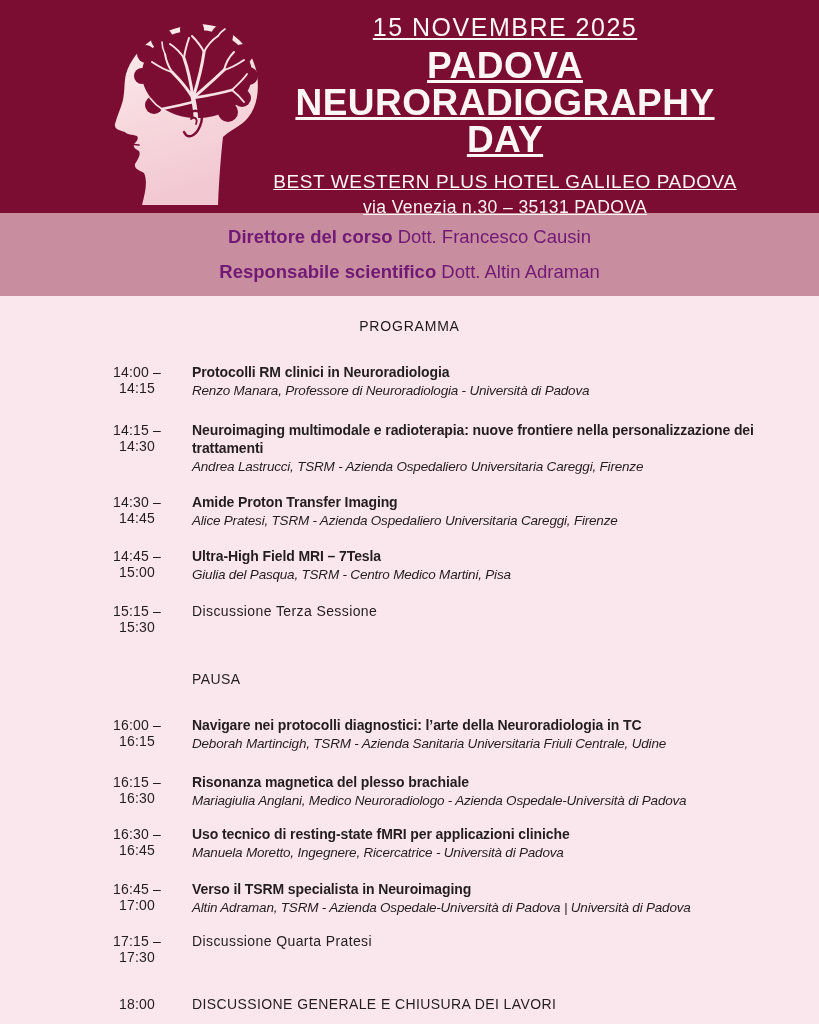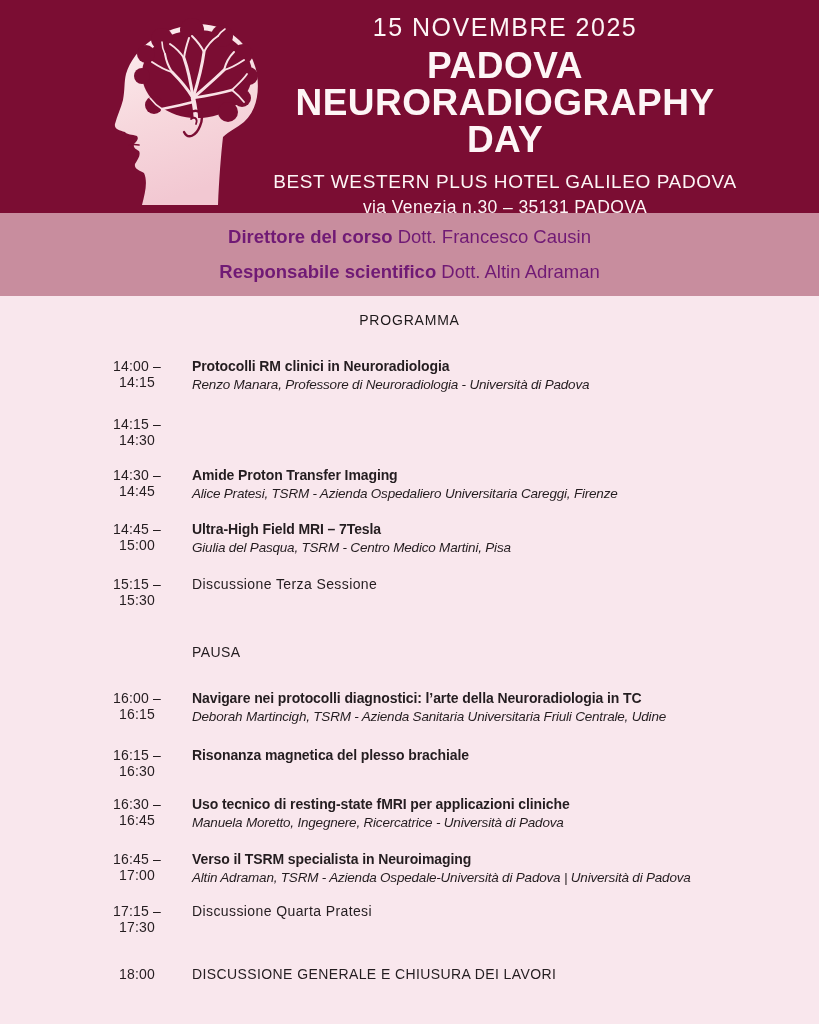--- a/index.html
+++ b/index.html
@@ -5,36 +5,36 @@
 <style>
   * { margin:0; padding:0; box-sizing:border-box; }
   html,body { background:#555; }
   .page {
     position:relative; width:819px; height:1024px; margin:0 auto;
     background:#F9E7ED; overflow:hidden;
     font-family:"Liberation Sans", sans-serif;
     color:#241d20;
   }
   
-  .hero { position:relative; height:213px; background:#7B0D33; color:#fdf5f6; }
+  .hero { position:relative; height:213px; background:#7B0D33; color:#fdf5f6;text-decoration:underline; }
   .hero-logo { position:absolute; left:92px; top:12px; }
   .hero-text { margin-left:190px; width:630px; text-align:center; padding-top:13px; }
   .hero-date { font-size:25px; letter-spacing:1.5px; font-weight:400; margin-bottom:5px; }
   .hero-title { font-size:37px; line-height:37px; font-weight:700; letter-spacing:0.5px; }
   .hero-venue { font-size:19px; letter-spacing:0.6px; margin-top:13px; font-weight:400; }
   .hero-address { font-size:17.5px; letter-spacing:0.4px; margin-top:4px; font-weight:400; }
   
   .band {
     height:83px; background:#C88D9E; color:#701a75;
     display:flex; flex-direction:column; align-items:center; justify-content:center; gap:13px;
   }
   .band p { font-size:18.5px; }
   .band .lbl { font-weight:700; }
   
-  .program { padding-top:16px; }
+  .program { padding-top:22px; }
   .program h2 {
     text-align:center; font-size:14px; font-weight:400; letter-spacing:0.8px;
     margin-bottom:29px; color:#1e191b;
   }
   .rows { margin-left:97px; }
   .row { display:flex; margin-bottom:19px; }
   .row-time { flex:none; width:80px; text-align:center; font-size:14px; letter-spacing:0.2px; padding-top:1px; }
   .row-body { margin-left:15px; width:566px; }
   .row-title { font-weight:700; font-size:14px; line-height:18px; letter-spacing:-0.1px; }
   .row.plain .row-title { font-weight:400; letter-spacing:0.4px; }
@@ -155,20 +155,24 @@
     <div class="rows">
         <div class="row">
     <div class="row-time">14:00 – 14:15</div>
     <div class="row-body">
       <div class="row-title">Protocolli RM clinici in Neuroradiologia</div>
       <div class="row-speaker">Renzo Manara, Professore di Neuroradiologia - Università di Padova</div>
     </div>
   </div>
         <div class="row">
     <div class="row-time">14:15 – 14:30</div>
+    <div class="row-body">
+      <div class="row-title">Neuroimaging multimodale e radioterapia: nuove frontiere nella personalizzazione dei trattamenti</div>
+      <div class="row-speaker">Andrea Lastrucci, TSRM - Azienda Ospedaliero Universitaria Careggi, Firenze</div>
+    </div>
   </div>
         <div class="row">
     <div class="row-time">14:30 – 14:45</div>
     <div class="row-body">
       <div class="row-title">Amide Proton Transfer Imaging</div>
       <div class="row-speaker">Alice Pratesi, TSRM - Azienda Ospedaliero Universitaria Careggi, Firenze</div>
     </div>
   </div>
         <div class="row">
     <div class="row-time">14:45 – 15:00</div>
@@ -195,20 +199,21 @@
     <div class="row-time">16:00 – 16:15</div>
     <div class="row-body">
       <div class="row-title">Navigare nei protocolli diagnostici: l’arte della Neuroradiologia in TC</div>
       <div class="row-speaker">Deborah Martincigh, TSRM - Azienda Sanitaria Universitaria Friuli Centrale, Udine</div>
     </div>
   </div>
         <div class="row">
     <div class="row-time">16:15 – 16:30</div>
     <div class="row-body">
       <div class="row-title">Risonanza magnetica del plesso brachiale</div>
+      <div class="row-speaker">Mariagiulia Anglani, Medico Neuroradiologo - Azienda Ospedale-Università di Padova</div>
     </div>
   </div>
         <div class="row">
     <div class="row-time">16:30 – 16:45</div>
     <div class="row-body">
       <div class="row-title">Uso tecnico di resting-state fMRI per applicazioni cliniche</div>
       <div class="row-speaker">Manuela Moretto, Ingegnere, Ricercatrice - Università di Padova</div>
     </div>
   </div>
         <div class="row">

